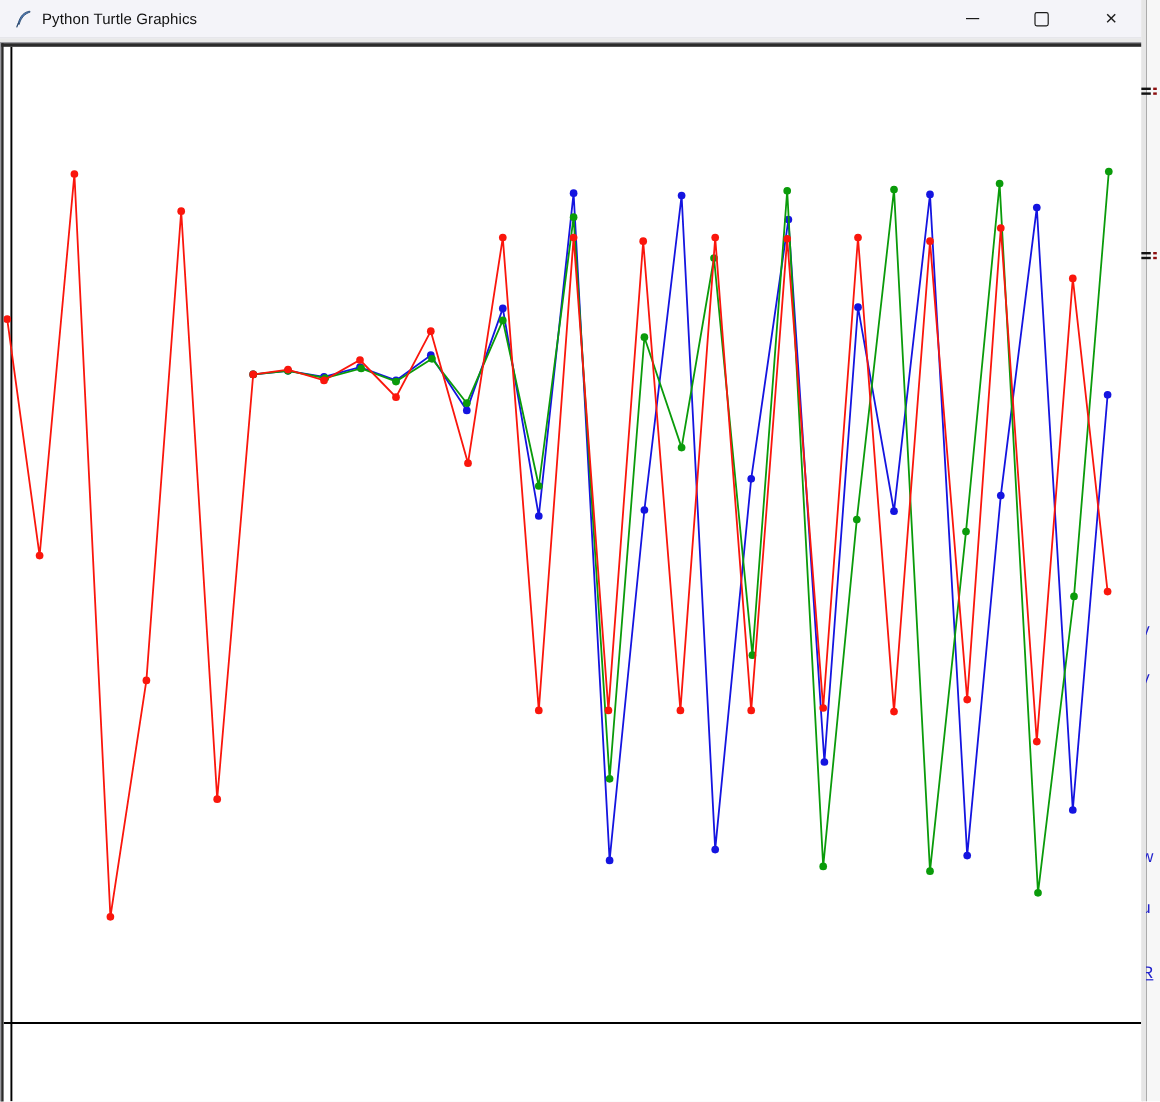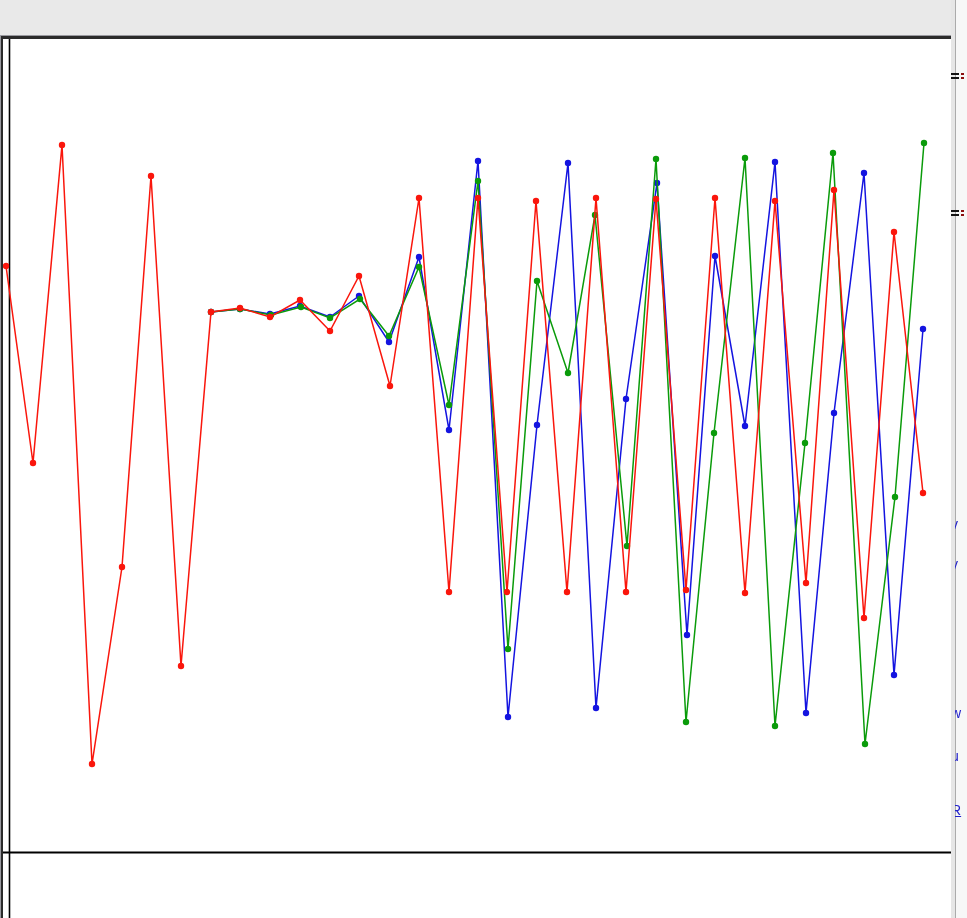--- a/index.html
+++ b/index.html
@@ -50,20 +50,40 @@
   .mark .b1,.mark .b2{position:absolute;left:0;width:8px;height:2px;background:#111;}
   .mark .b1{top:0;} .mark .b2{top:4px;}
   .mark .r1,.mark .r2{position:absolute;left:10px;width:3px;height:2px;background:#8c0f0f;}
   .mark .r1{top:0;} .mark .r2{top:4px;}
 </style>
 </head>
 <body>
 
 <div class="turtle-window">
 
+  <div class="titlebar">
+    <span class="app-icon">
+      <svg viewBox="0 0 16 16" width="16" height="16">
+        <path d="M13.8 1.3 C9.2 1.9 5.6 5.2 4.1 11.8 L5.0 12.4 C6.4 6.8 9.8 3.4 14.1 2.1 Z" fill="#4a77b4" stroke="#26466e" stroke-width="0.7"></path>
+        <path d="M2.9 14.8 C3.4 13.2 3.9 12.1 4.5 10.9" stroke="#26466e" stroke-width="1" fill="none"></path>
+      </svg>
+    </span>
+    <span class="window-title">Python Turtle Graphics</span>
+    <div class="controls">
+      <div class="ctrl">
+        <span class="min-glyph"></span>
+      </div>
+      <div class="ctrl">
+        <span class="max-glyph"></span>
+      </div>
+      <div class="ctrl">
+        <span class="close-glyph">×</span>
+      </div>
+    </div>
+  </div>
 
   <div class="canvas-frame">
 
     <svg id="plot" width="948" height="879" viewBox="1 39 948 879">
         <line x1="1" y1="852.5" x2="951" y2="852.5" stroke="#000000" stroke-width="1.8"></line>
         <line x1="7.5" y1="39" x2="7.5" y2="918" stroke="#000000" stroke-width="1.6"></line>
         <polyline points="209,312 238,309 268,314 298,306 328,317 357,296 387,342 417,257 447,430 476,161 506,717 535,425 566,163 594,708 624,399 655,183 685,635 713,256 743,426 773,162 804,713 832,413 862,173 892,675 921,329" fill="none" stroke="#1414e0" stroke-width="1.5"></polyline>
         <circle cx="209" cy="312" r="3.2" fill="#1414e0"></circle>
         <circle cx="238" cy="309" r="3.2" fill="#1414e0"></circle>
         <circle cx="268" cy="314" r="3.2" fill="#1414e0"></circle>

